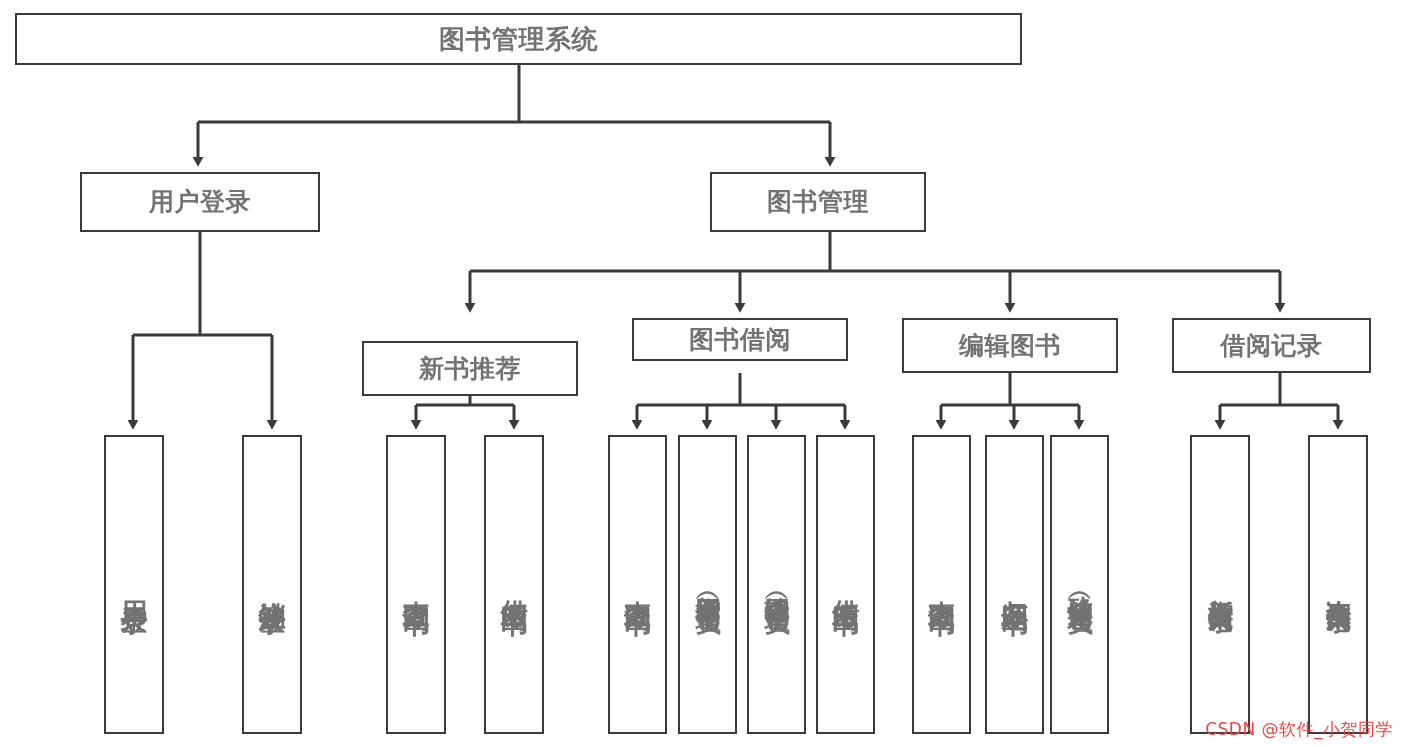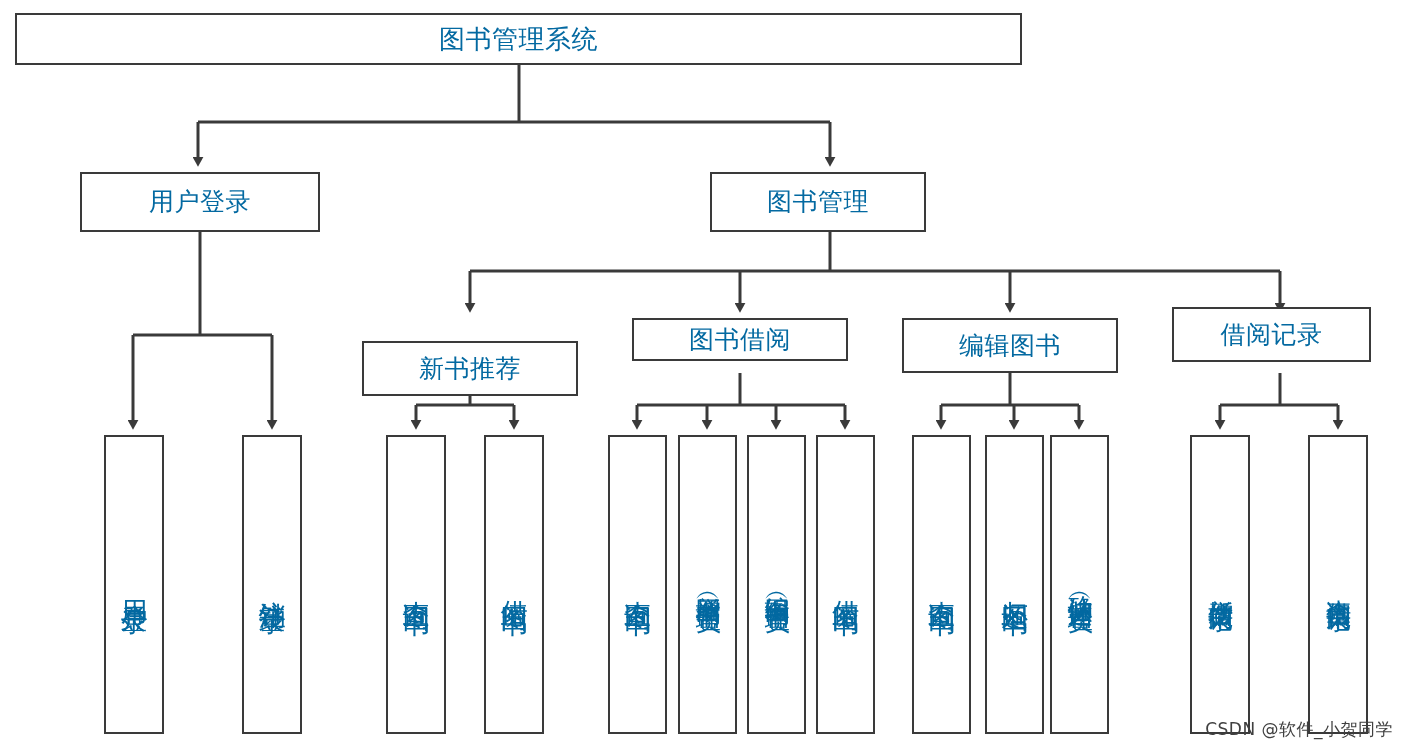--- a/index.html
+++ b/index.html
@@ -36,21 +36,22 @@
     display: flex;
     align-items: center;
     justify-content: center;
     text-align: center;
     z-index: 2;
   }
   .node .label {
     display: block;
     line-height: 1.18;
     letter-spacing: 0.5px;
-    color: #0369a1;
+    color: #737373;
+    font-weight: bold;
   }
   
   .node.horiz .label {
     font-size: 25px;
     white-space: nowrap;
   }
   .node.root .label {
     font-size: 26px;
   }
   
@@ -69,21 +70,21 @@
   }
   .node.vert.narrow .label {
     font-size: 25px;
     letter-spacing: 2px;
   }
   #watermark {
     position: absolute;
     right: 12px;
     bottom: 6px;
     font-size: 17px;
-    color: #404040;
+    color: #ef4444;
     letter-spacing: 0.5px;
     z-index: 5;
     white-space: nowrap;
   }
 </style>
 </head>
 <body>
 
 <div id="diagram-root">
 
@@ -150,21 +151,21 @@
 
   <div class="node horiz" style="left:362px; top:318px; width:216px; height:55px;margin-top:23px;">
     <span class="label">新书推荐</span>
   </div>
   <div class="node horiz" style="left:632px; top:318px; width:216px; height:43px;">
     <span class="label">图书借阅</span>
   </div>
   <div class="node horiz" style="left:902px; top:318px; width:216px; height:55px;">
     <span class="label">编辑图书</span>
   </div>
-  <div class="node horiz" style="left:1172px; top:307px; width:199px; height:55px;">
+  <div class="node horiz" style="left:1172px; top:318px; width:199px; height:55px;">
     <span class="label">借阅记录</span>
   </div>
 
   <div class="node vert" style="left:104px; top:435px; width:60px; height:299px;">
     <span class="label">用户登录</span>
   </div>
   <div class="node vert" style="left:242px; top:435px; width:60px; height:299px;">
     <span class="label">注销登录</span>
   </div>
   <div class="node vert" style="left:386px; top:435px; width:60px; height:299px;">

